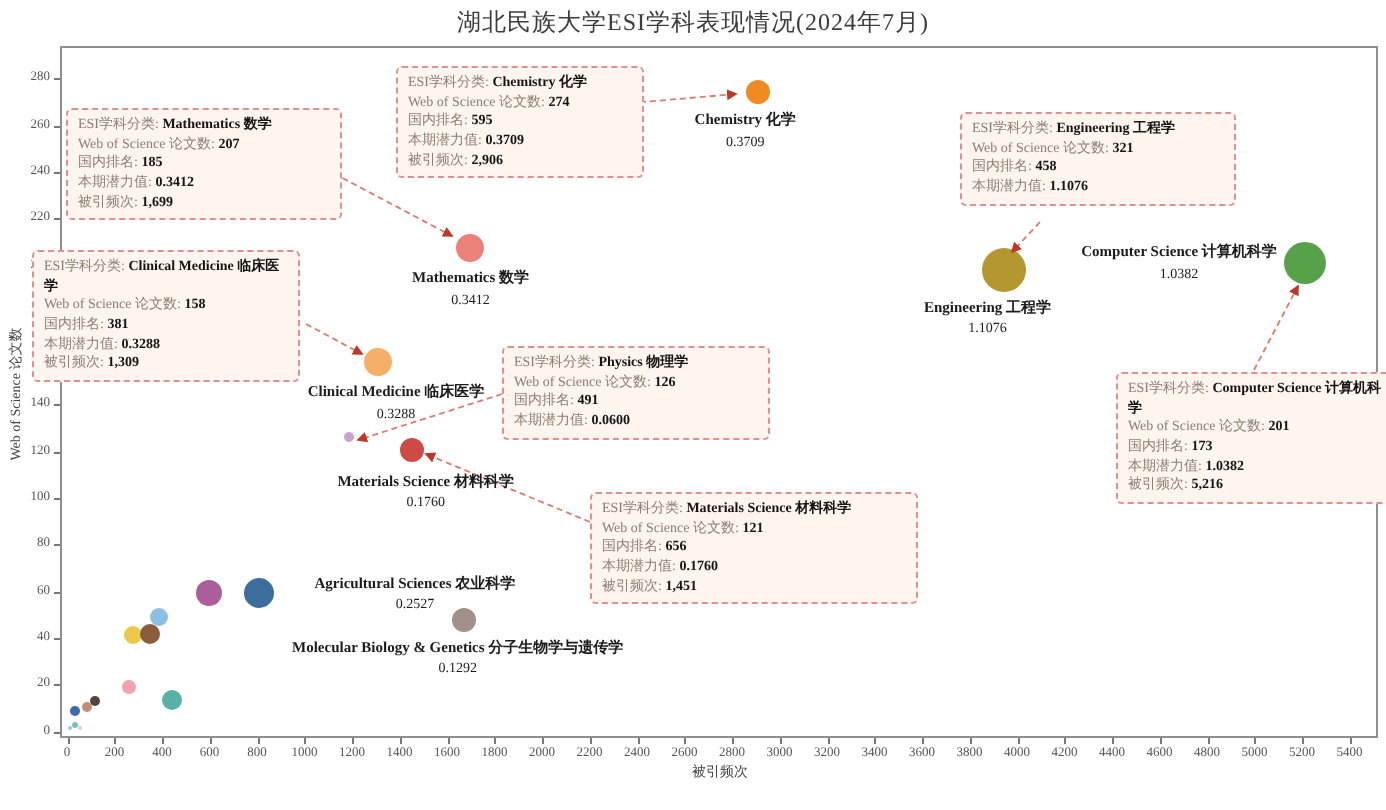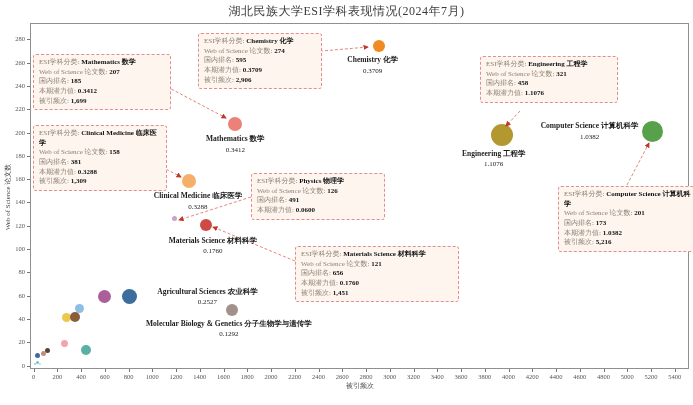--- a/index.html
+++ b/index.html
@@ -194,21 +194,21 @@
       <div class="row potential"><span>本期潜力值: </span><b>0.3412</b></div>
       <div class="row citations"><span>被引频次: </span><b>1,699</b></div>
     </div>
     <div class="abox" style="left: 198px; top: 33px; width: 112px;">
       <div class="row cat"><span>ESI学科分类: </span><b>Chemistry  化学</b></div>
       <div class="row papers"><span>Web of Science 论文数: </span><b>274</b></div>
       <div class="row rank"><span>国内排名: </span><b>595</b></div>
       <div class="row potential"><span>本期潜力值: </span><b>0.3709</b></div>
       <div class="row citations"><span>被引频次: </span><b>2,906</b></div>
     </div>
-    <div class="abox wrap" style="left: 33px; top: 125px; width: 122px;">
+    <div class="abox wrap" style="left: 16px; top: 125px; width: 122px;">
       <div class="row cat"><span>ESI学科分类: </span><b>Clinical Medicine  临床医学</b></div>
       <div class="row papers"><span>Web of Science 论文数: </span><b>158</b></div>
       <div class="row rank"><span>国内排名: </span><b>381</b></div>
       <div class="row potential"><span>本期潜力值: </span><b>0.3288</b></div>
       <div class="row citations"><span>被引频次: </span><b>1,309</b></div>
     </div>
     <div class="abox" style="left: 251px; top: 173px; width: 122px;">
       <div class="row cat"><span>ESI学科分类: </span><b>Physics  物理学</b></div>
       <div class="row papers"><span>Web of Science 论文数: </span><b>126</b></div>
       <div class="row rank"><span>国内排名: </span><b>491</b></div>

